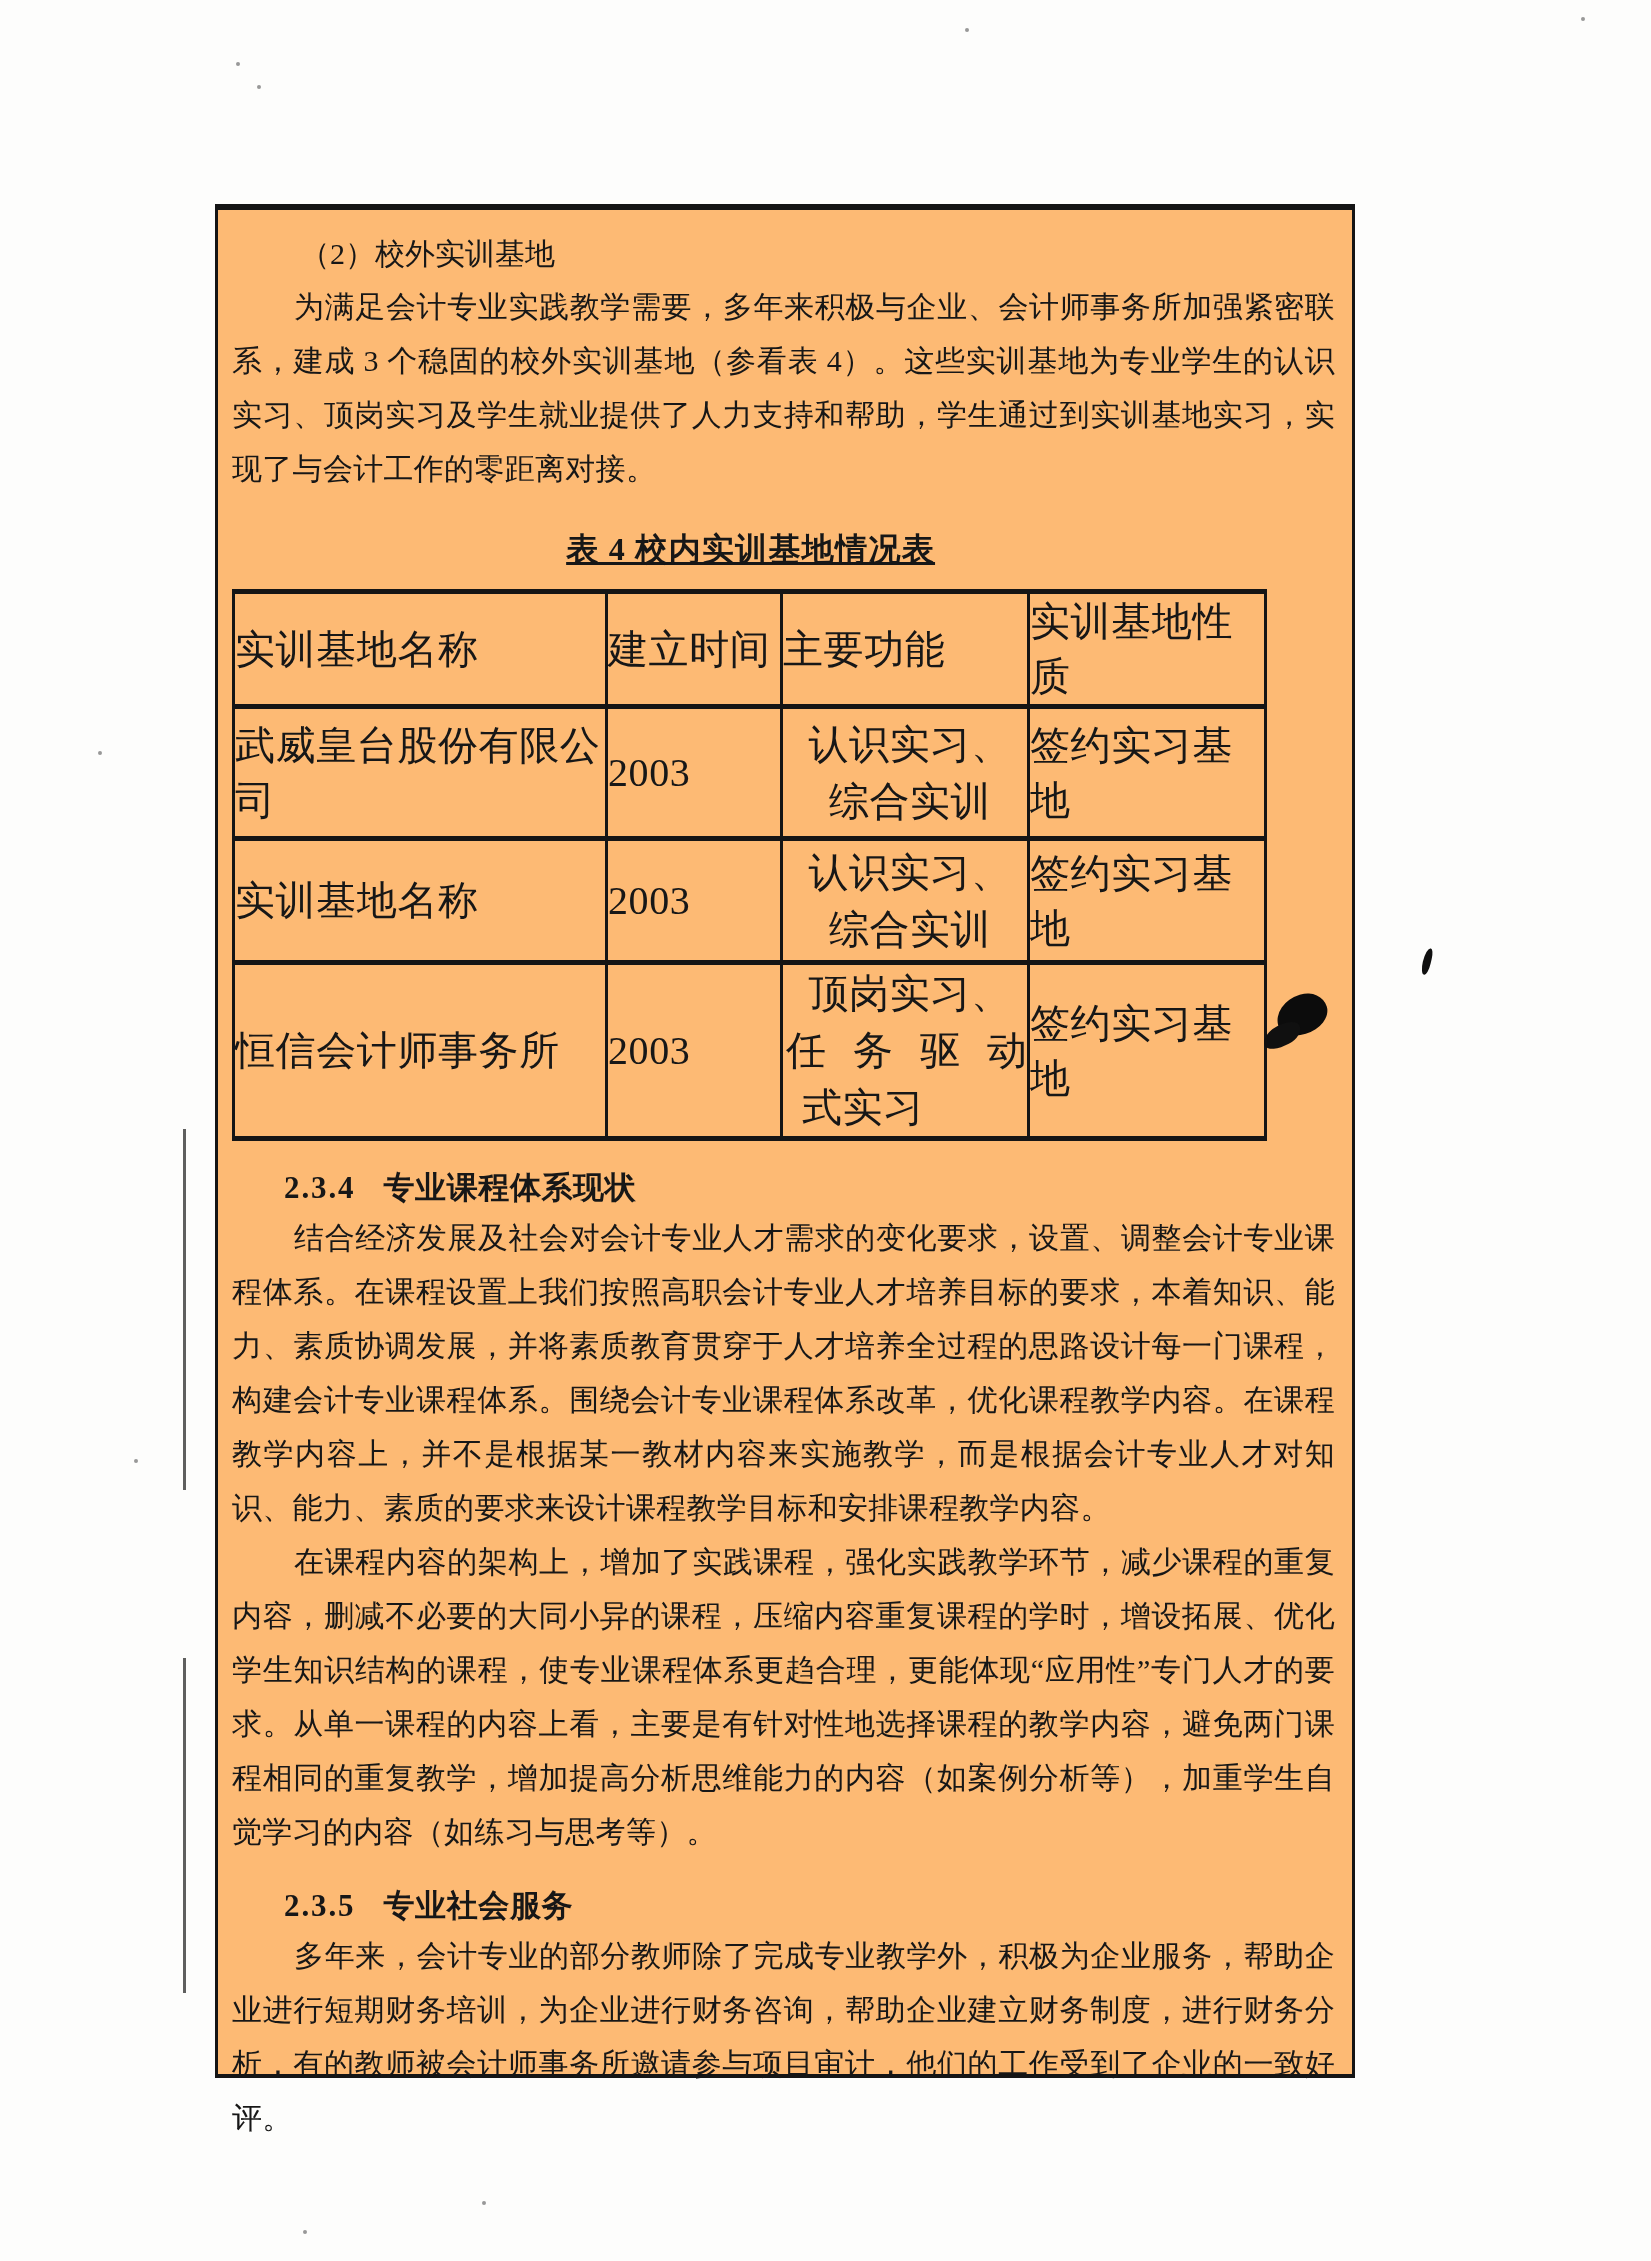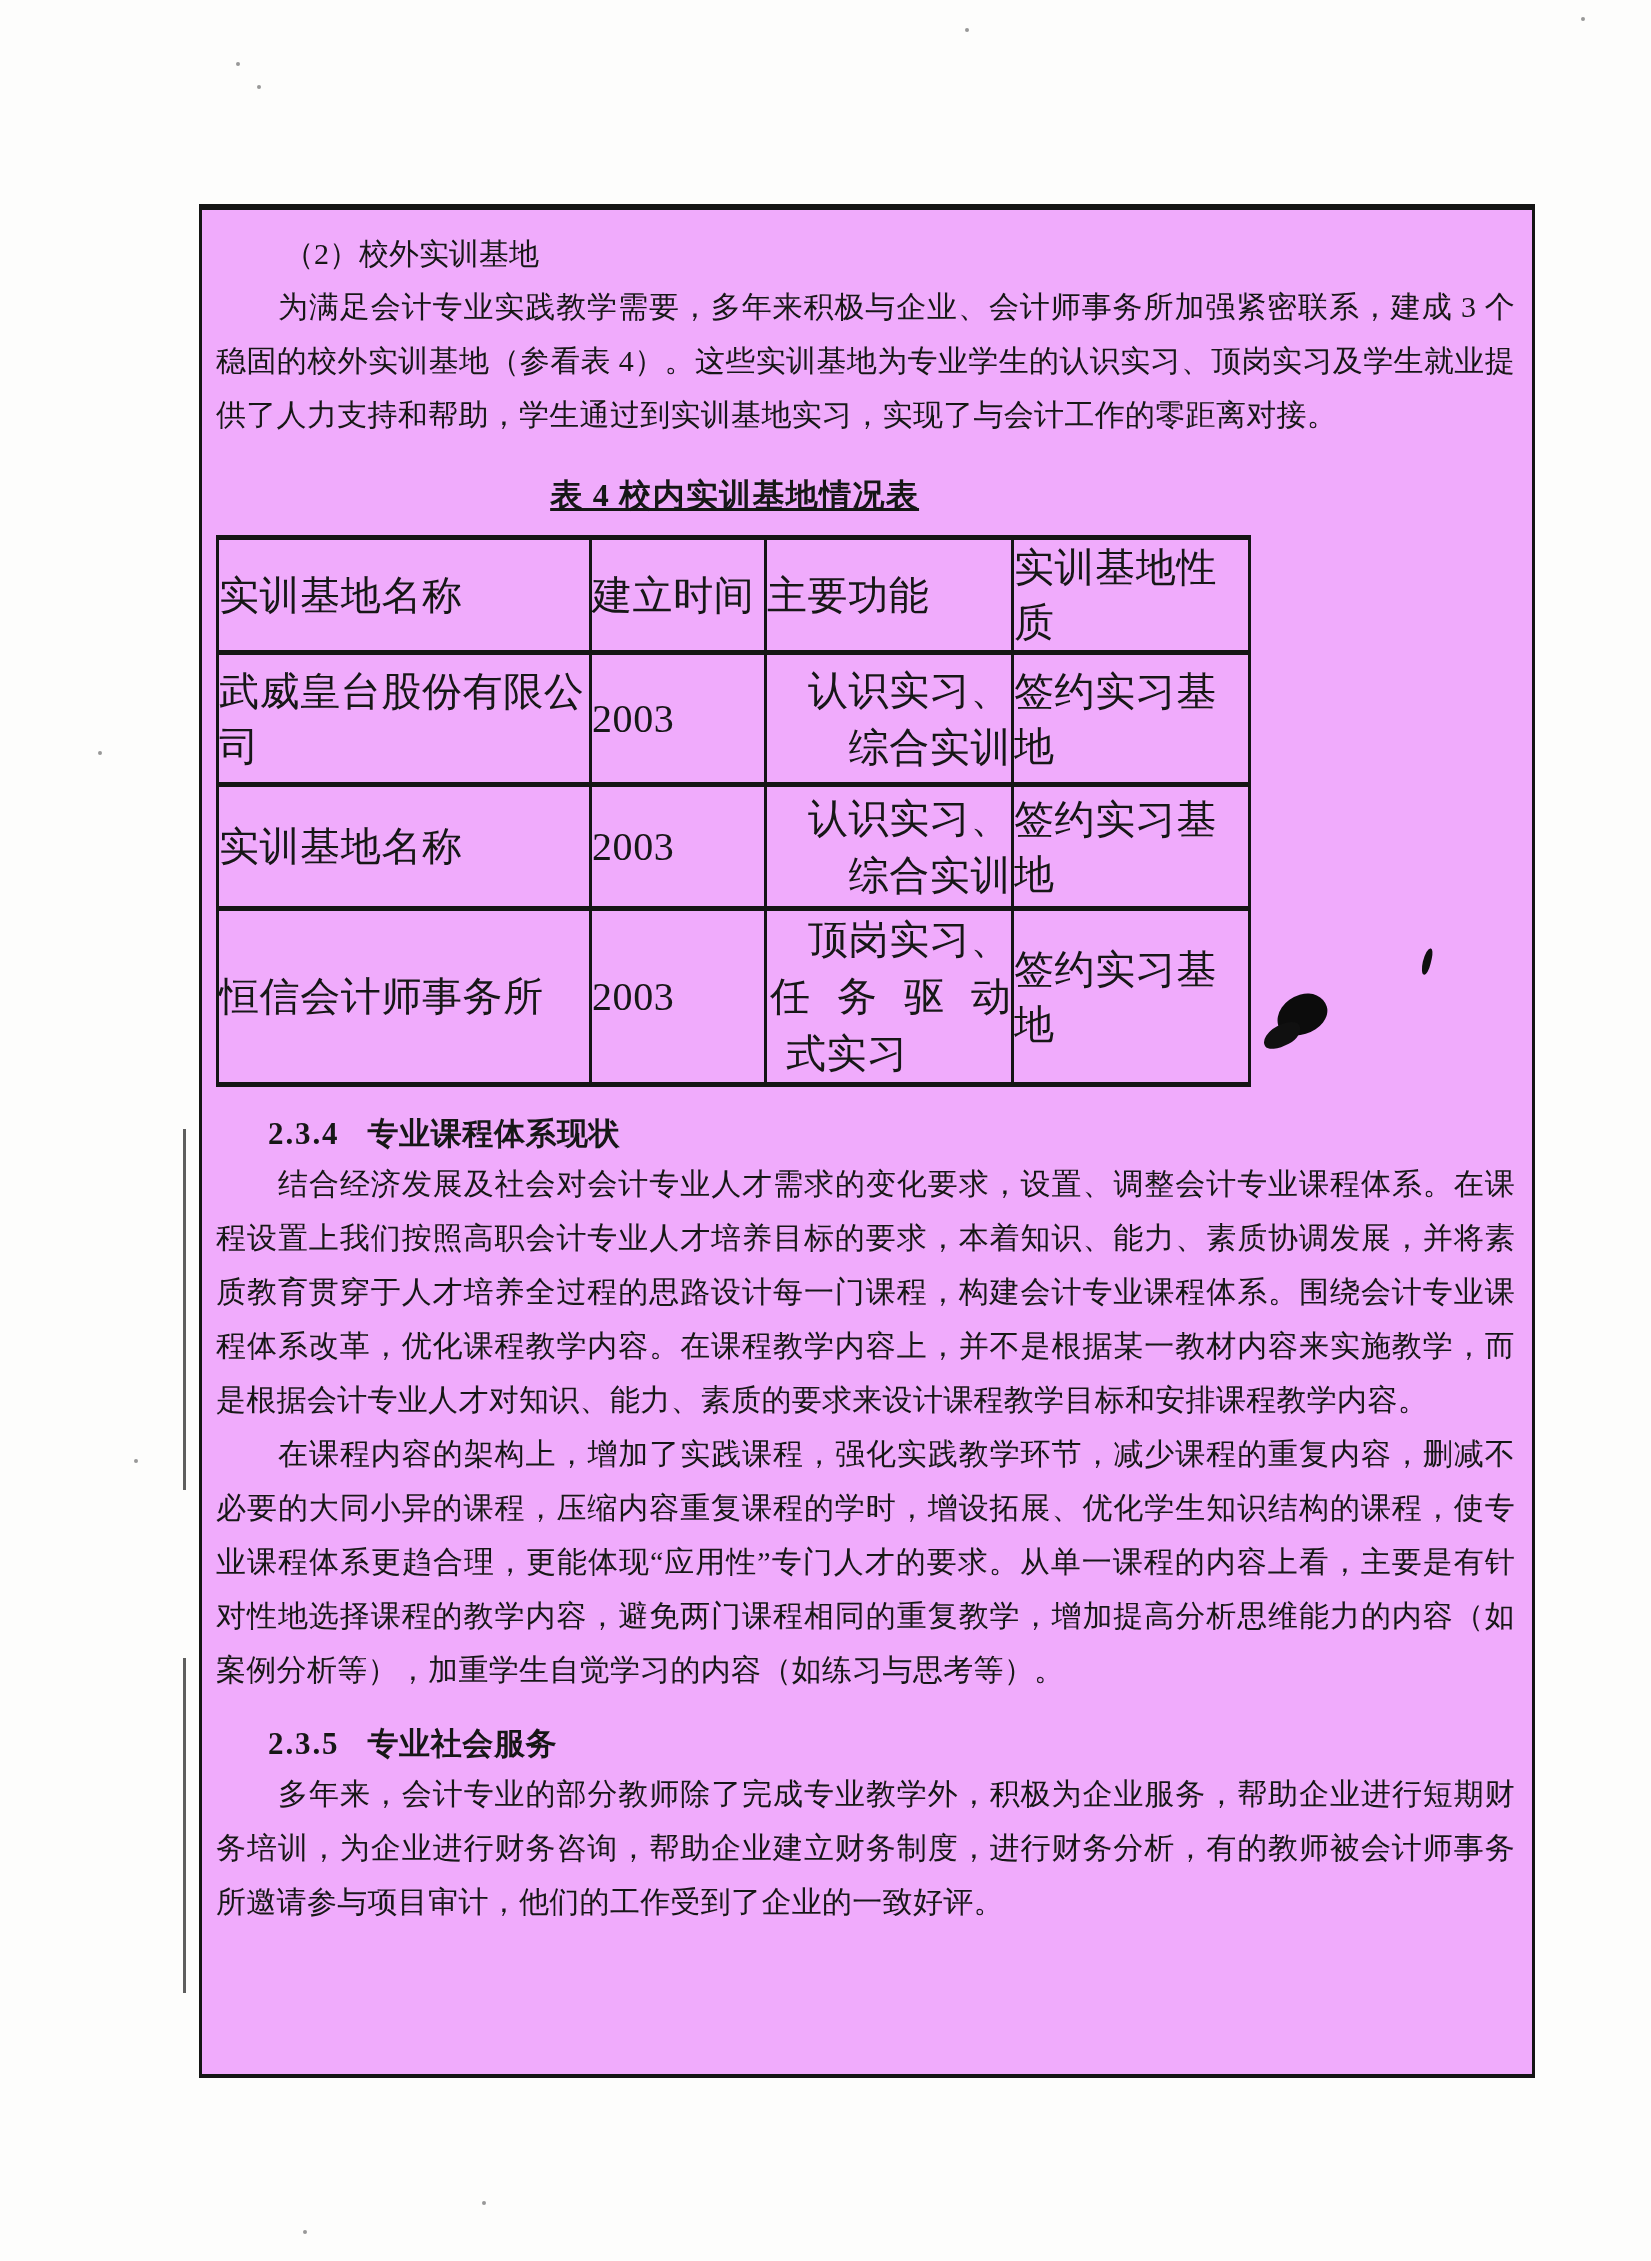--- a/index.html
+++ b/index.html
@@ -5,27 +5,27 @@
   html,body { margin:0; padding:0; }
   body {
     width:1651px; height:2261px;
     position:relative;
     background:#fdfdfc;
     font-family:"Liberation Serif","DejaVu Serif",serif;
     color:#171717;
     overflow:hidden;
   }
   .page-frame {
-    position:absolute; left:199px; top:204px;
-    width:1336px; height:1874px;
+    position:absolute; left:215px; top:204px;
+    width:1140px; height:1874px;
     border:3.2px solid #151515;
     border-top-width:6.4px;
     border-bottom-width:4.5px;
     box-sizing:border-box;
-    background:#f0abfc;
+    background:#fdba74;
   }
   .content { padding:9px 17px 0 14px; }
 
   .sub-heading {
     font-size:30px; line-height:52px;
     margin:9px 0 0 0;
     text-indent:68px;
     font-weight:normal;
   }
   p.body-text {
@@ -50,21 +50,21 @@
     padding:0; letter-spacing:0.6px;
   }
   thead th { height:58px; text-align:left; padding-left:17px; }
   td.name-cell   { padding-left:15.5px; }
   td.year-cell   { padding-left:22px; }
   td.func-cell   { text-align:center; line-height:57px; padding:5.2px 3.9px; }
   td.nature-cell { padding-left:11.6px; }
   tr.row-1 { height:132px; }
   tr.row-2 { height:124px; }
   tr.row-3 { height:175px; }
-  .fn-line   { text-align:right;margin-left:10px; }
+  .fn-line   { text-align:center;margin-left:10px; }
   .fn-spread { text-align:right; letter-spacing:27px; margin-right:-27px; }
   .fn-left   { text-align:left; padding-left:19px; }
 
   .section-heading {
     font-size:31px; font-weight:bold;
     margin:24px 0 0 0; padding-left:52px;
     line-height:46px; letter-spacing:0.6px;
   }
   .section-heading .sec-no { margin-right:28px; letter-spacing:1.9px; }
 

